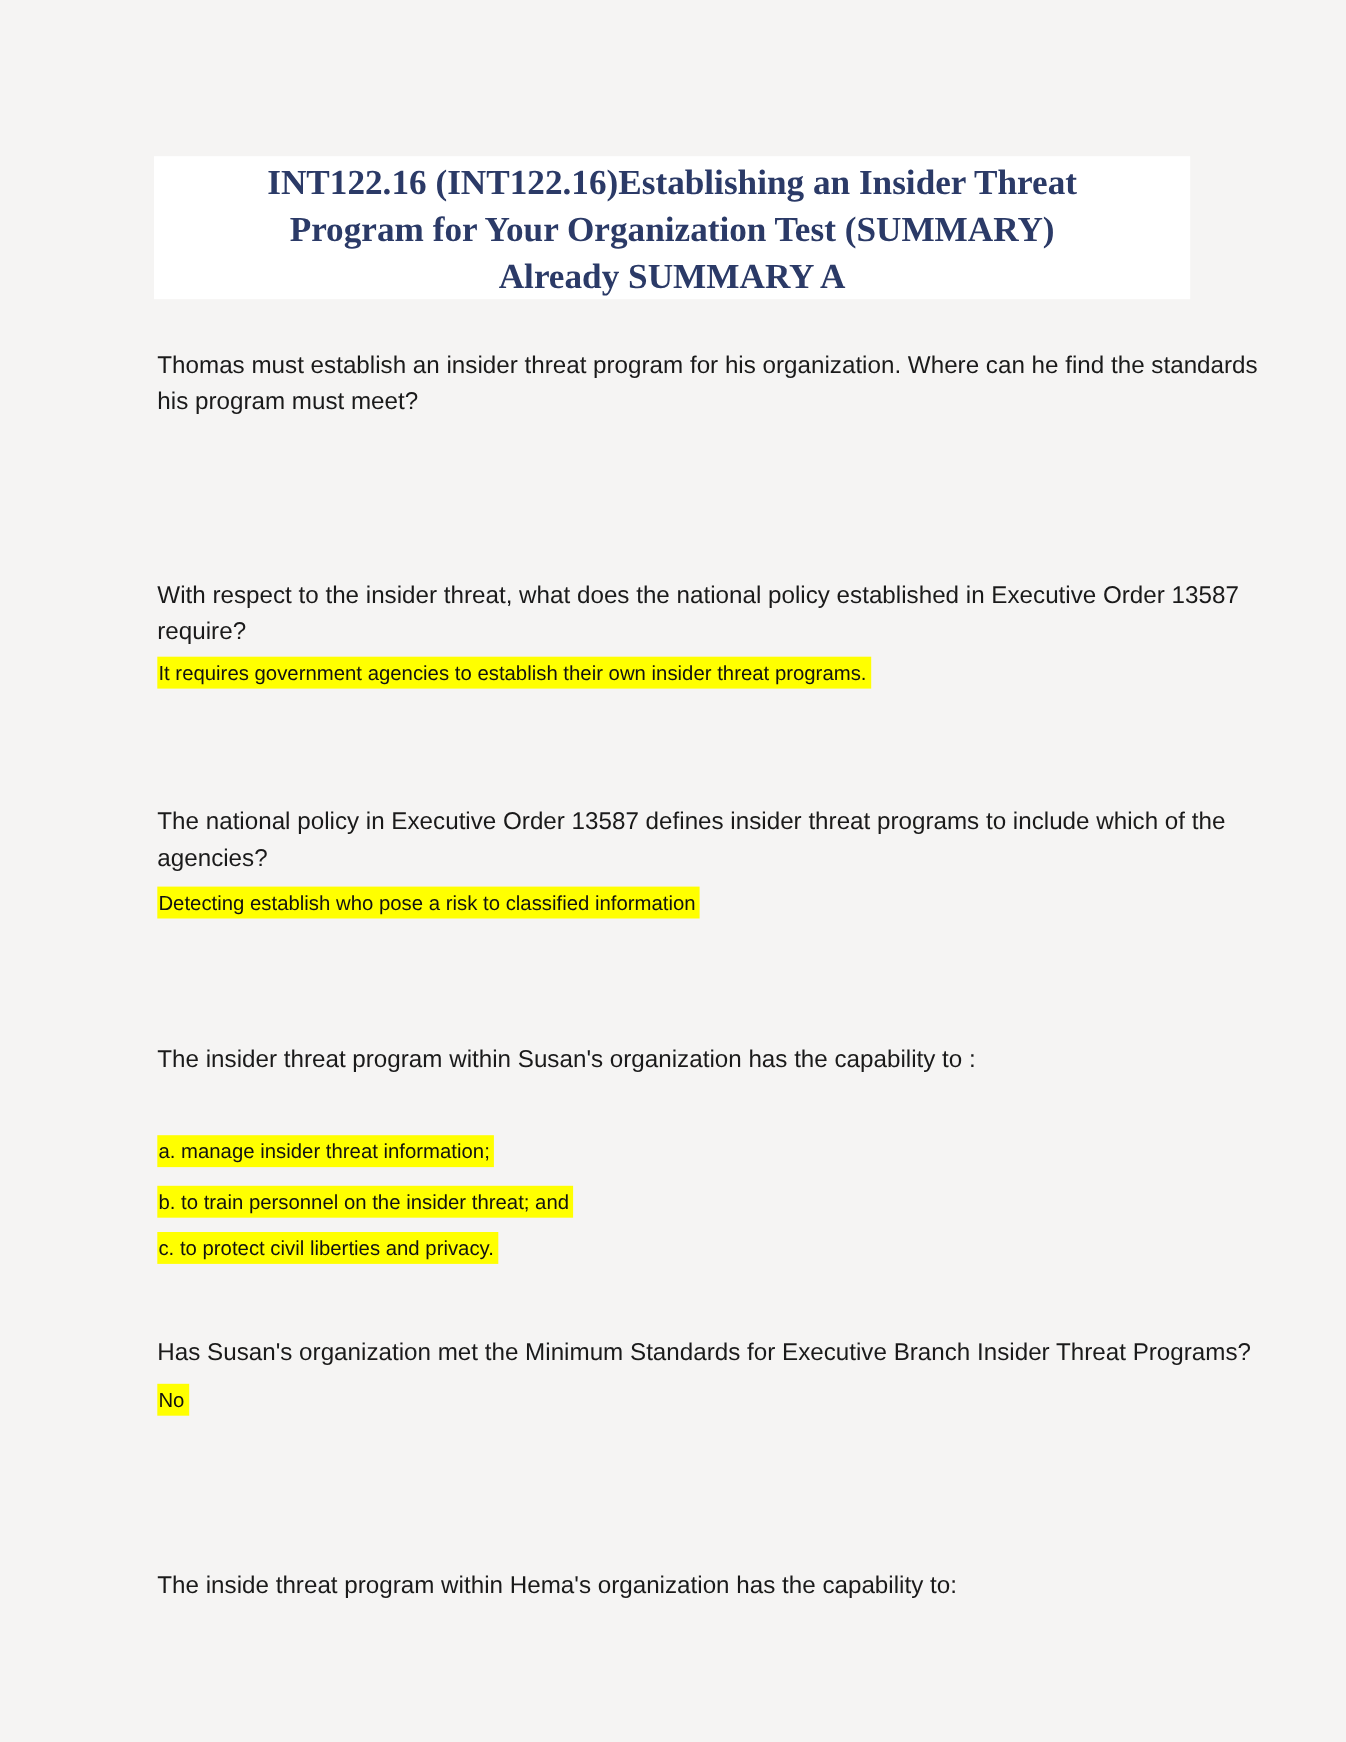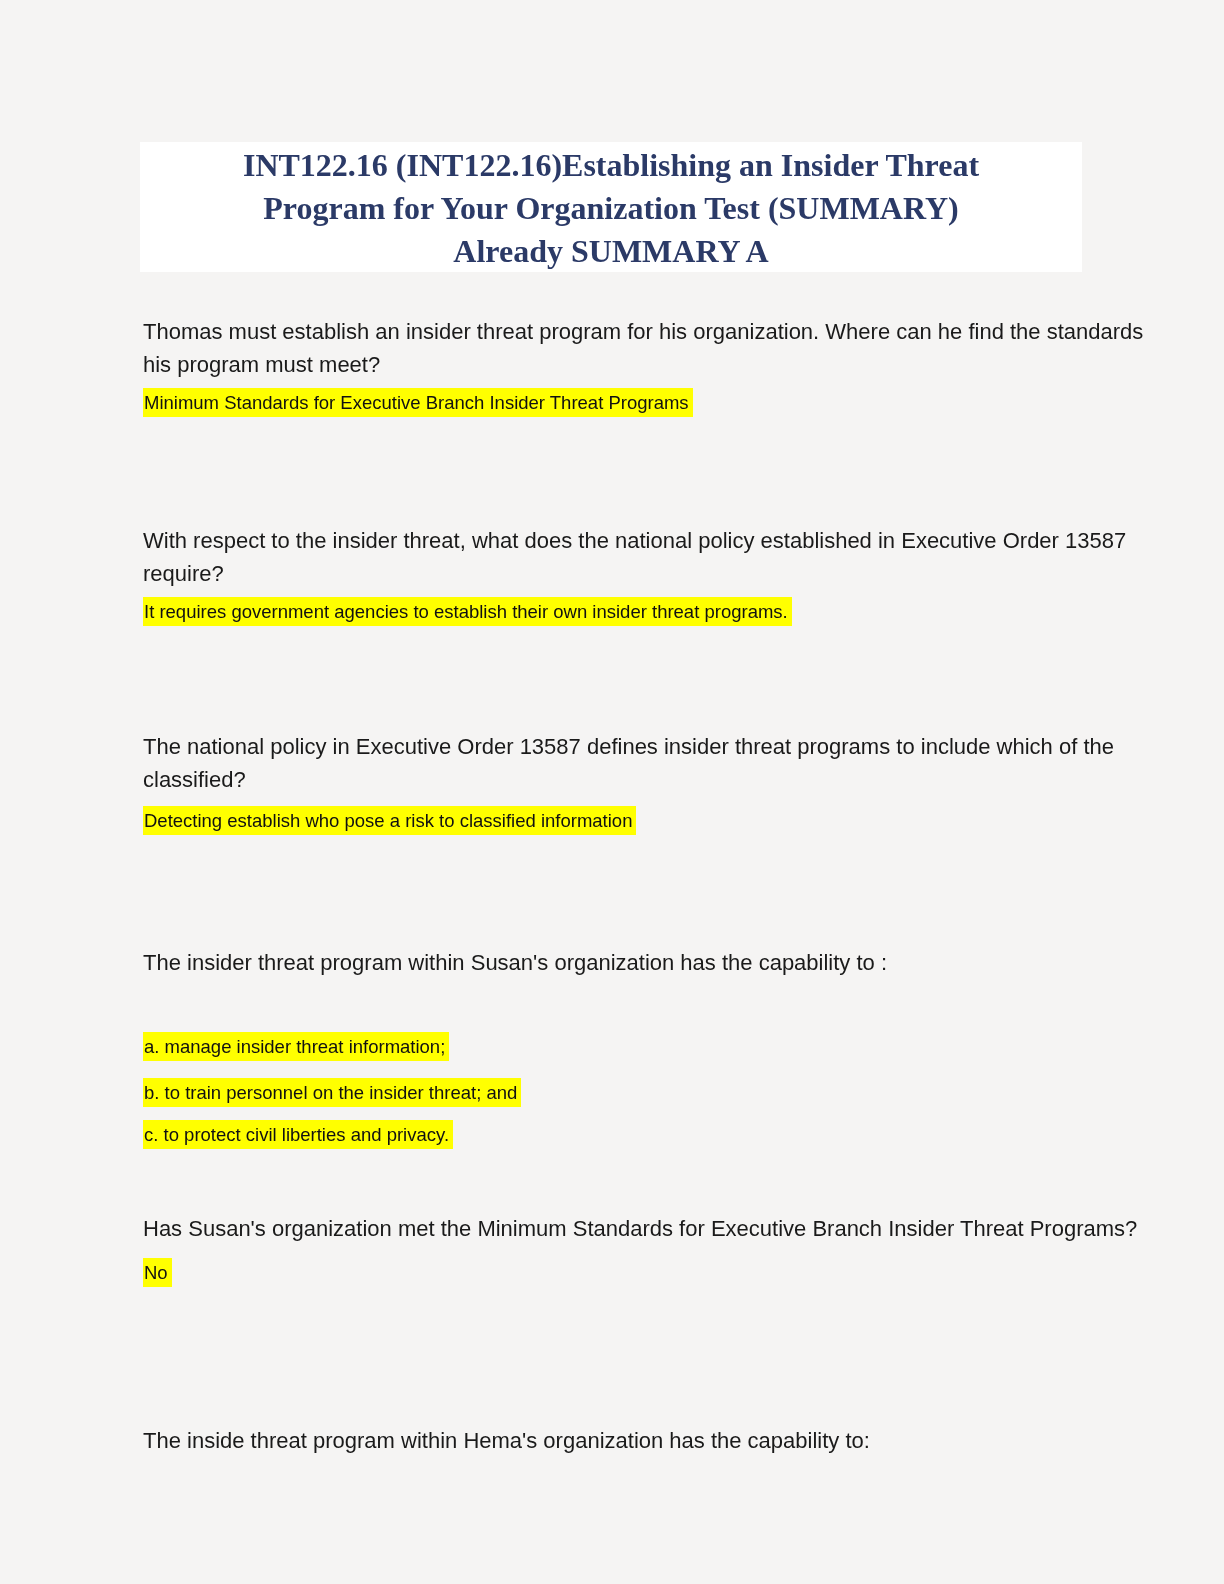--- a/index.html
+++ b/index.html
@@ -69,35 +69,32 @@
   <div class="title-box">
     <div class="title-line">INT122.16 (INT122.16)Establishing an Insider Threat</div>
     <div class="title-line">Program for Your Organization Test (SUMMARY)</div>
     <div class="title-line">Already SUMMARY A</div>
   </div>
 
   <div class="q" style="top:315px">
     <div class="qline">Thomas must establish an insider threat program for his organization. Where can he find the standards</div>
     <div class="qline">his program must meet?</div>
   </div>
-  <div class="a" style="top:388px">
-    <span class="hl">Minimum Standards for Executive Branch Insider Threat Programs</span>
-  </div>
 
   <div class="q" style="top:524px">
     <div class="qline">With respect to the insider threat, what does the national policy established in Executive Order 13587</div>
     <div class="qline">require?</div>
   </div>
   <div class="a" style="top:597px">
     <span class="hl">It requires government agencies to establish their own insider threat programs.</span>
   </div>
 
   <div class="q" style="top:730px">
     <div class="qline">The national policy in Executive Order 13587 defines insider threat programs to include which of the</div>
-    <div class="qline">classified?</div>
+    <div class="qline">agencies?</div>
   </div>
   <div class="a" style="top:806px">
     <span class="hl">Detecting establish who pose a risk to classified information</span>
   </div>
 
   <div class="q" style="top:946px">
     <div class="qline">The insider threat program within Susan's organization has the capability to :</div>
   </div>
   <div class="a" style="top:1032px">
     <span class="hl">a. manage insider threat information;</span>

